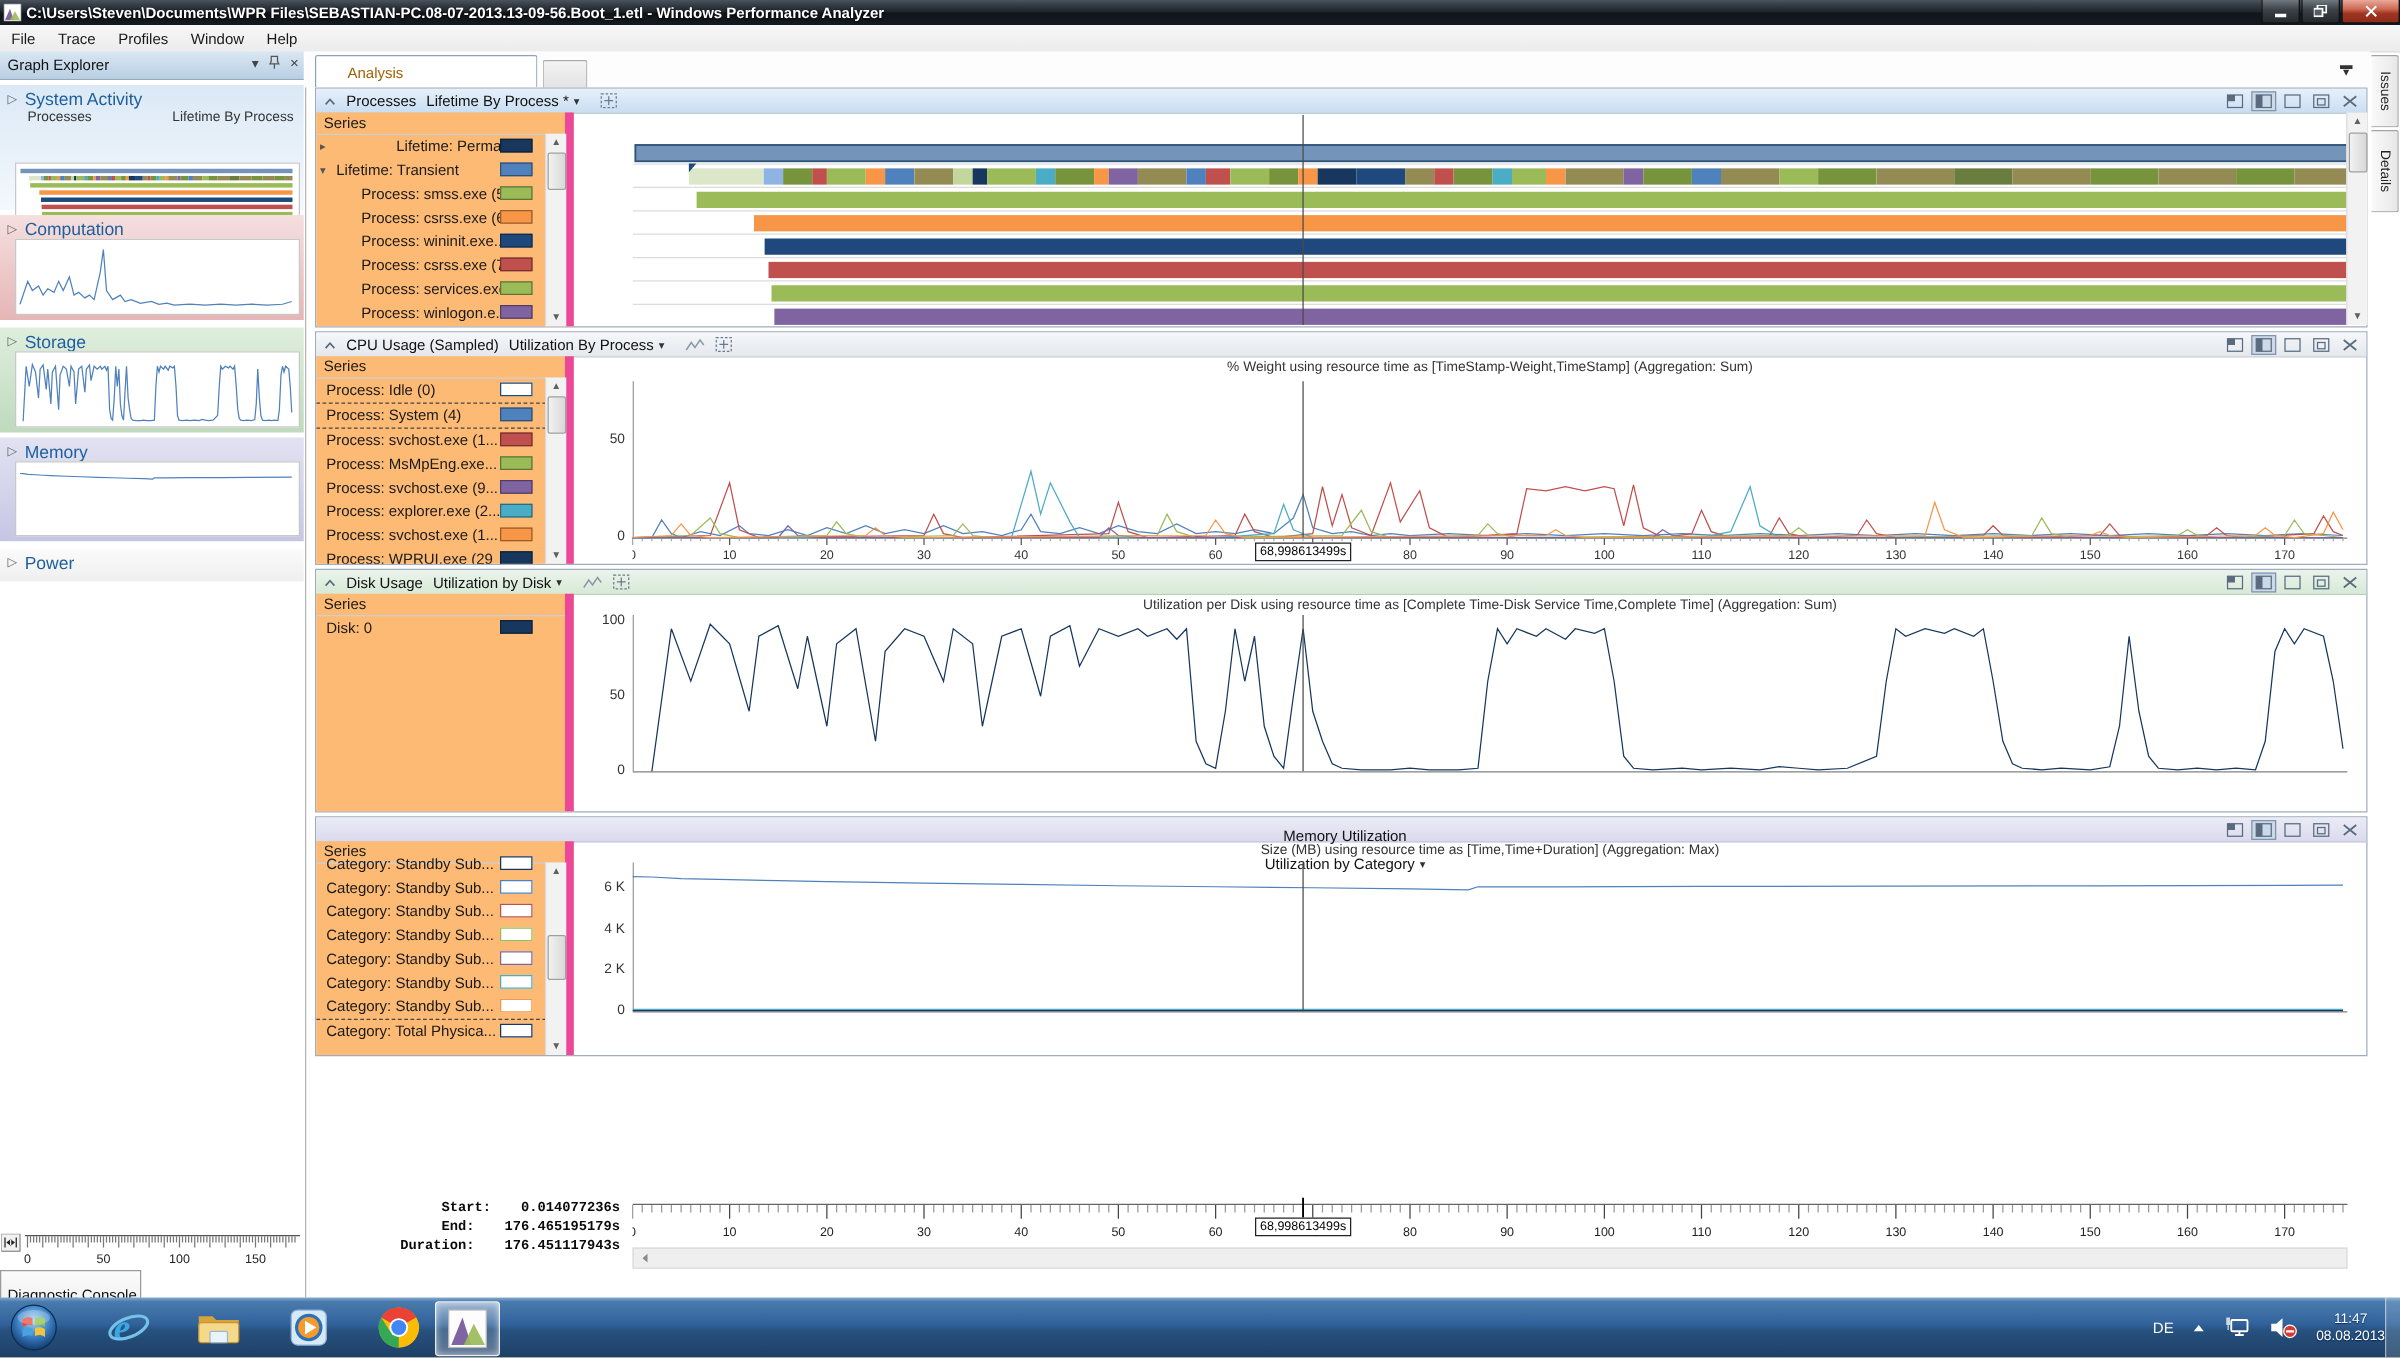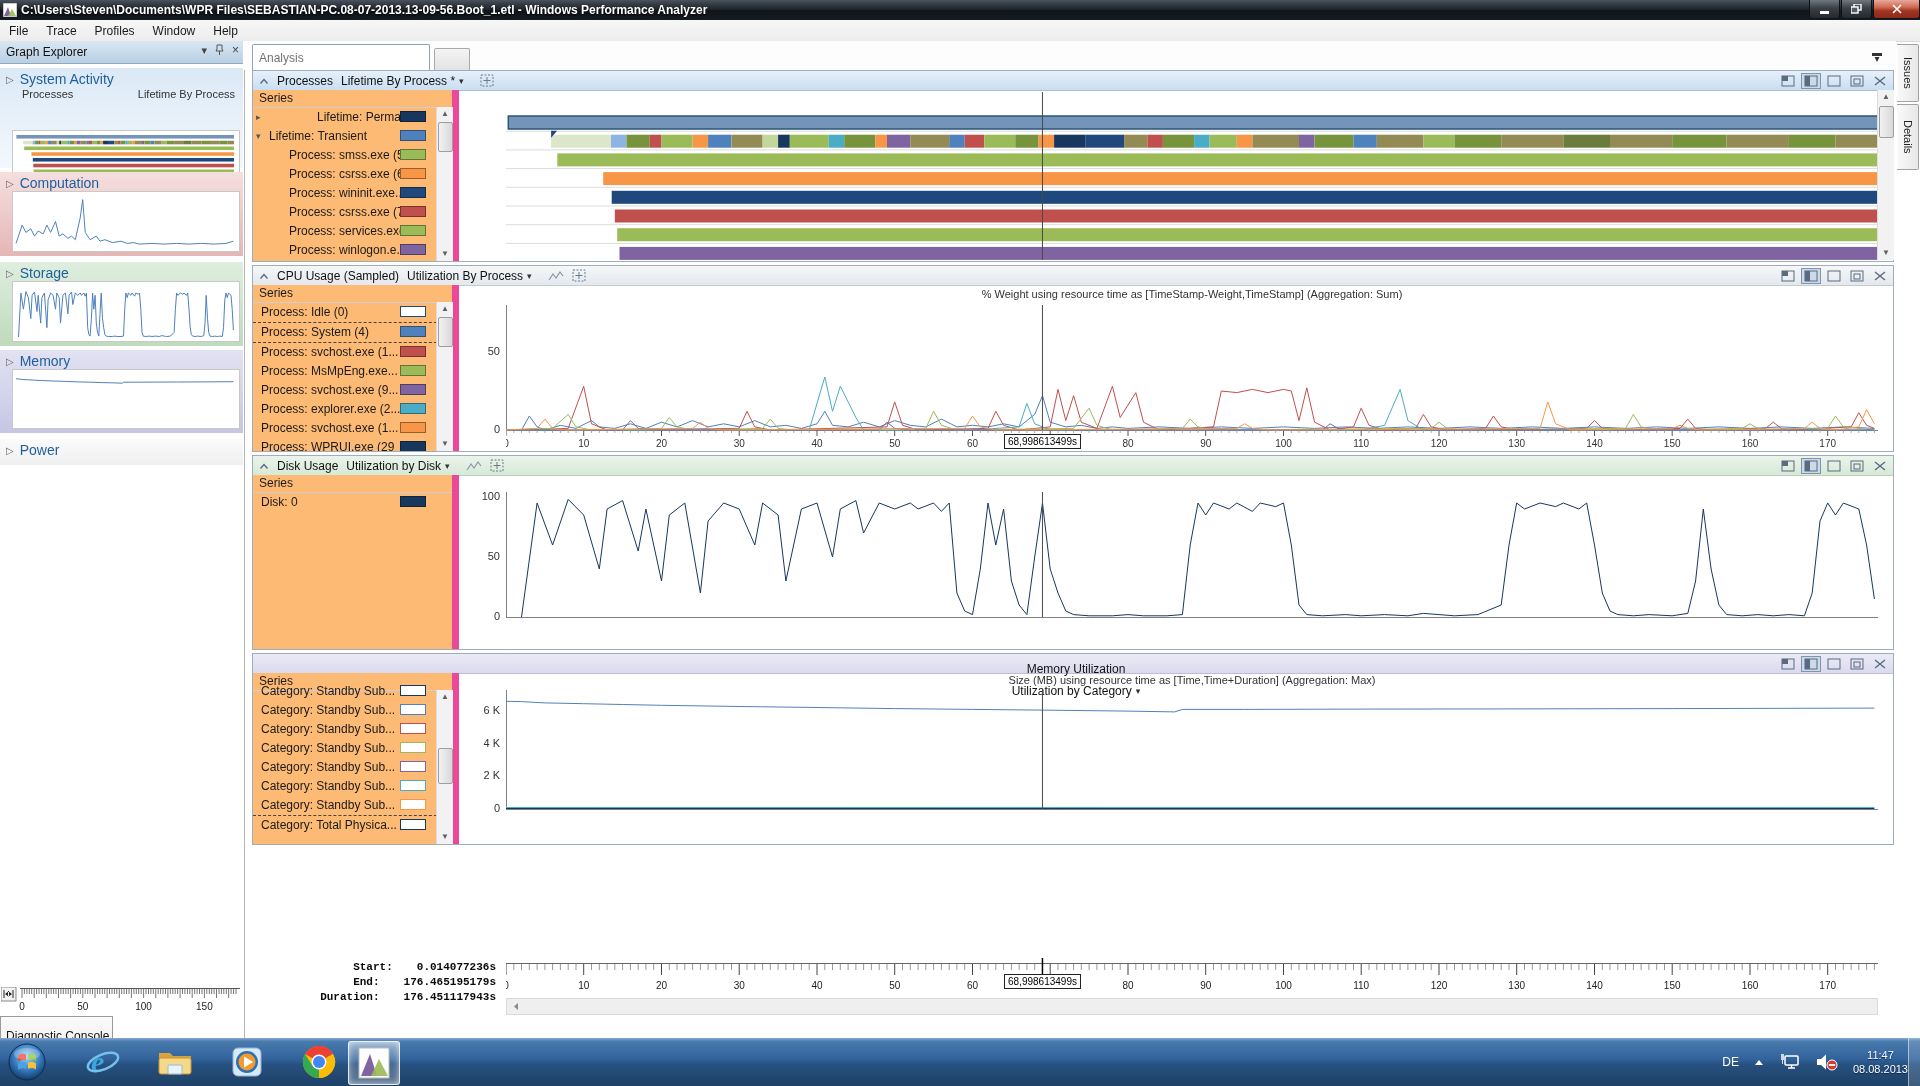--- a/index.html
+++ b/index.html
@@ -30,22 +30,22 @@
   #ge-icons{position:absolute;right:4px;top:2px;display:flex;gap:8px;color:#444;font-size:11px;align-items:center;}
   .ge-section{left:0;width:243px;}
   .ge-title{font-size:14px;color:#1d5f9e;display:flex;align-items:center;gap:6px;padding:3px 0 0 6px;}
   .ge-title .exp{color:#666;font-size:10px;}
   .ge-sub{font-size:11px;color:#333;display:flex;justify-content:space-between;padding:1px 8px 0 22px;}
   .ge-thumb{position:absolute;left:12px;width:226px;background:#fff;border:1px solid #c8c8c8;}
 
   
   #tabstrip{left:244px;top:41px;width:1652px;height:29px;background:#fdfdfd;}
   #tab-analysis{position:absolute;left:8px;top:3px;width:178px;height:26px;background:#fff;
-    border:1px solid #8fa3b8;border-bottom:none;border-radius:2px 2px 0 0;font-size:12px;color:#737373;
-    display:flex;align-items:center;padding-left:6px;box-sizing:border-box;}
+    border:1px solid #8fa3b8;border-bottom:none;border-radius:2px 2px 0 0;font-size:12px;color:#a16207;
+    display:flex;align-items:center;padding-left:25px;box-sizing:border-box;}
   #tab-stub{position:absolute;left:190px;top:7px;width:34px;height:22px;background:linear-gradient(#f4f4f4,#e2e2e2);
     border:1px solid #a9a9a9;border-bottom:none;border-radius:2px 2px 0 0;}
   #tabmenu-icon{position:absolute;right:14px;top:9px;color:#333;font-size:10px;line-height:6px;text-align:center;}
 
   
   .panel{background:#fff;border:1px solid #9fadbc;box-sizing:border-box;}
   .phead{position:absolute;left:0;top:0;right:0;height:19px;display:flex;align-items:center;
     font-size:12px;color:#111;gap:8px;padding-left:6px;}
   .phead-blue{background:linear-gradient(#e7f0fa,#c9def2);border-bottom:1px solid #aabfd4;}
   .phead-gray{background:linear-gradient(#f5f7f9,#e4e8ed);border-bottom:1px solid #c3cbd4;}
@@ -881,20 +881,21 @@
     <div class="legend" id="legend-disk" style="left:0;top:19px;width:199px;height:174px;">
         <div class="series-h">Series</div>
         <div>
           <div class="lrow">
             <div class="lab">Disk: 0</div>
             <div class="sw" style="background: rgb(23, 55, 94); border: 1.5px solid rgb(14, 34, 58);"></div>
           </div>
         </div>
       </div>
   </div>
+  <div class="chart-title" style="left:506px;top:478px;width:1372px;">Utilization per Disk using resource time as [Complete Time-Disk Service Time,Complete Time]  (Aggregation: Sum)</div>
   <svg class="abs" id="chart-disk" style="left:506px;top:478px;" width="1372" height="162">
       <line x1="0.5" y1="14" x2="0.5" y2="139" stroke="#808080"></line>
       <line x1="0" y1="139.5" x2="1372" y2="139.5" stroke="#808080"></line>
       <polyline points="15.5,139.0 31.1,25.0 46.6,67.0 62.2,21.4 77.7,37.0 93.3,91.0 101.1,31.0 116.6,22.6 132.2,73.0 139.9,31.0 155.5,103.0 163.3,37.0 178.8,25.0 194.4,115.0 202.1,43.0 217.7,25.0 233.2,31.0 248.8,67.0 256.6,25.0 272.1,37.0 279.9,103.0 295.4,31.0 311.0,25.0 326.5,79.0 334.3,31.0 349.9,22.6 357.6,55.0 373.2,25.0 388.7,31.0 404.3,25.0 412.1,31.0 427.6,25.0 435.4,33.4 443.2,25.0 450.9,115.0 458.7,133.0 466.5,136.6 474.3,91.0 482.0,25.0 489.8,67.0 497.6,31.0 505.4,103.0 513.1,127.0 520.9,136.6 528.7,79.0 536.5,25.0 544.2,91.0 552.0,115.0 559.8,133.0 567.6,136.6 583.1,137.8 606.4,137.8 622.0,136.6 637.5,137.8 660.9,137.8 676.4,136.6 684.2,67.0 692.0,25.0 699.7,37.0 707.5,25.0 723.1,31.0 730.8,25.0 746.4,33.4 754.2,25.0 769.7,28.6 777.5,25.0 785.3,67.0 793.0,127.0 800.8,136.6 816.4,137.8 839.7,136.6 855.2,137.8 878.6,136.6 901.9,137.8 917.4,135.4 933.0,136.6 948.5,137.8 971.9,136.6 995.2,127.0 1003.0,67.0 1010.7,25.0 1018.5,31.0 1034.1,25.0 1049.6,28.6 1057.4,25.0 1072.9,31.0 1080.7,25.0 1088.5,67.0 1096.3,115.0 1104.0,133.0 1111.8,136.6 1127.4,137.8 1142.9,136.6 1166.2,137.8 1181.8,135.4 1189.6,103.0 1197.3,31.0 1205.1,91.0 1212.9,127.0 1220.7,136.6 1236.2,137.8 1251.8,136.6 1267.3,137.8 1282.9,136.6 1298.4,137.8 1306.2,115.0 1314.0,43.0 1321.7,25.0 1329.5,37.0 1337.3,25.0 1352.8,31.0 1360.6,67.0 1368.4,121.0" fill="none" stroke="#17375e" stroke-width="1"></polyline>
       <line x1="536.4576149115529" y1="14" x2="536.4576149115529" y2="139" stroke="#4a4a4a"></line>
     </svg>
   <div id="ylabels-disk">
       <div class="ylab abs" style="left: 460px; top: 490px;">100</div>
       <div class="ylab abs" style="left: 460px; top: 550px;">50</div>
       <div class="ylab abs" style="left: 460px; top: 610px;">0</div>

